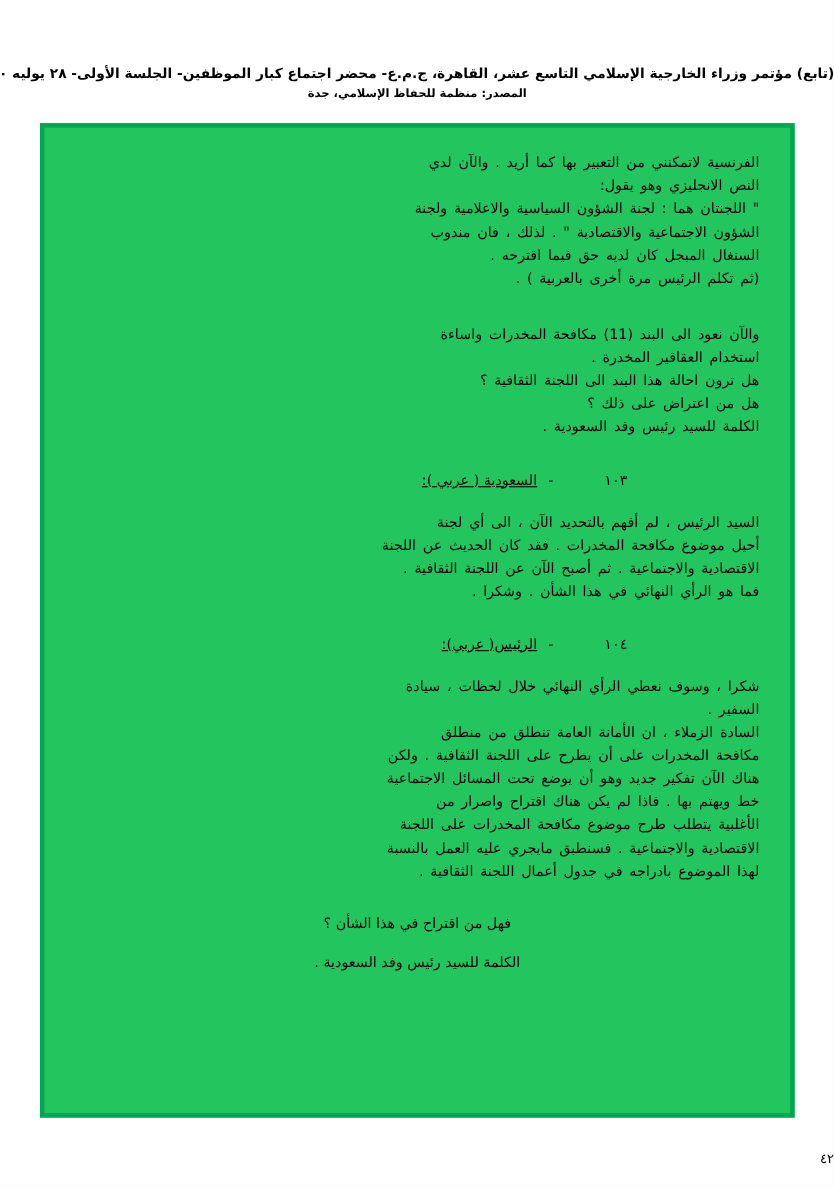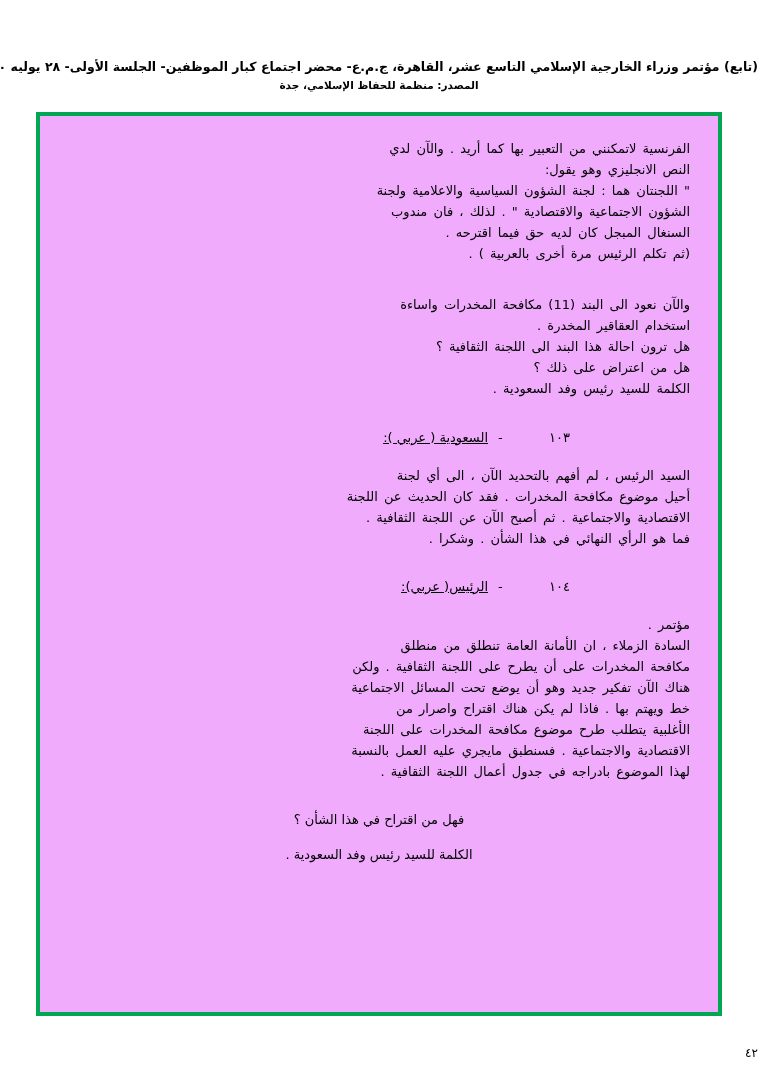--- a/index.html
+++ b/index.html
@@ -43,21 +43,21 @@
     white-space: nowrap;
   }
   .frame {
     position: absolute;
     top: 112px;
     left: 36px;
     width: 686px;
     height: 904px;
     border: 4px solid #00a651;
     box-sizing: border-box;
-    background: #f0abfc;
+    background: #22c55e;
   }
   .body-text {
     position: absolute;
     top: 22px;
     right: 28px;
     left: 28px;
     direction: rtl;
     text-align: right;
   }
   p.para {
@@ -161,21 +161,22 @@
 
       <div class="speaker-row">
         <span class="speaker-num">١٠٤</span>
         <span class="speaker-dash">-</span>
         <span class="speaker-name">الرئيس( عربي):</span>
       </div>
 
       <div class="gap-md"></div>
 
       <div>
-        <p class="para">مؤتمر .</p>
+        <p class="para">شكرا ، وسوف نعطي الرأي النهائي خلال لحظات ، سيادة</p>
+        <p class="para">السفير .</p>
       </div>
 
       <div>
         <p class="para">السادة الزملاء ، ان الأمانة العامة تنطلق من منطلق</p>
         <p class="para">مكافحة المخدرات على أن يطرح على اللجنة الثقافية . ولكن</p>
         <p class="para">هناك الآن تفكير جديد وهو أن يوضع تحت المسائل الاجتماعية</p>
         <p class="para">خط ويهتم بها . فاذا لم يكن هناك اقتراح واصرار من</p>
         <p class="para">الأغلبية يتطلب طرح موضوع مكافحة المخدرات على اللجنة</p>
         <p class="para">الاقتصادية والاجتماعية . فسنطبق مايجري عليه العمل بالنسبة</p>
         <p class="para">لهذا الموضوع بادراجه في جدول أعمال اللجنة الثقافية .</p>

